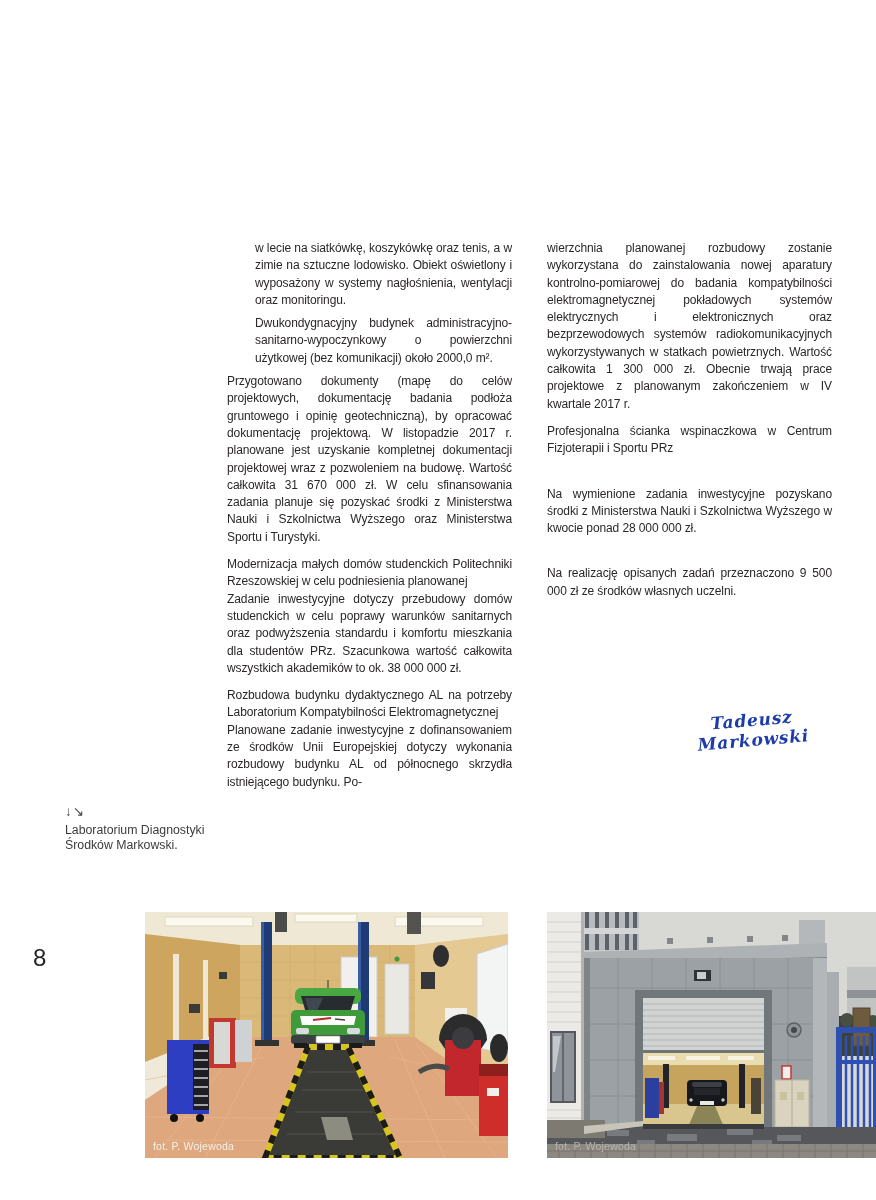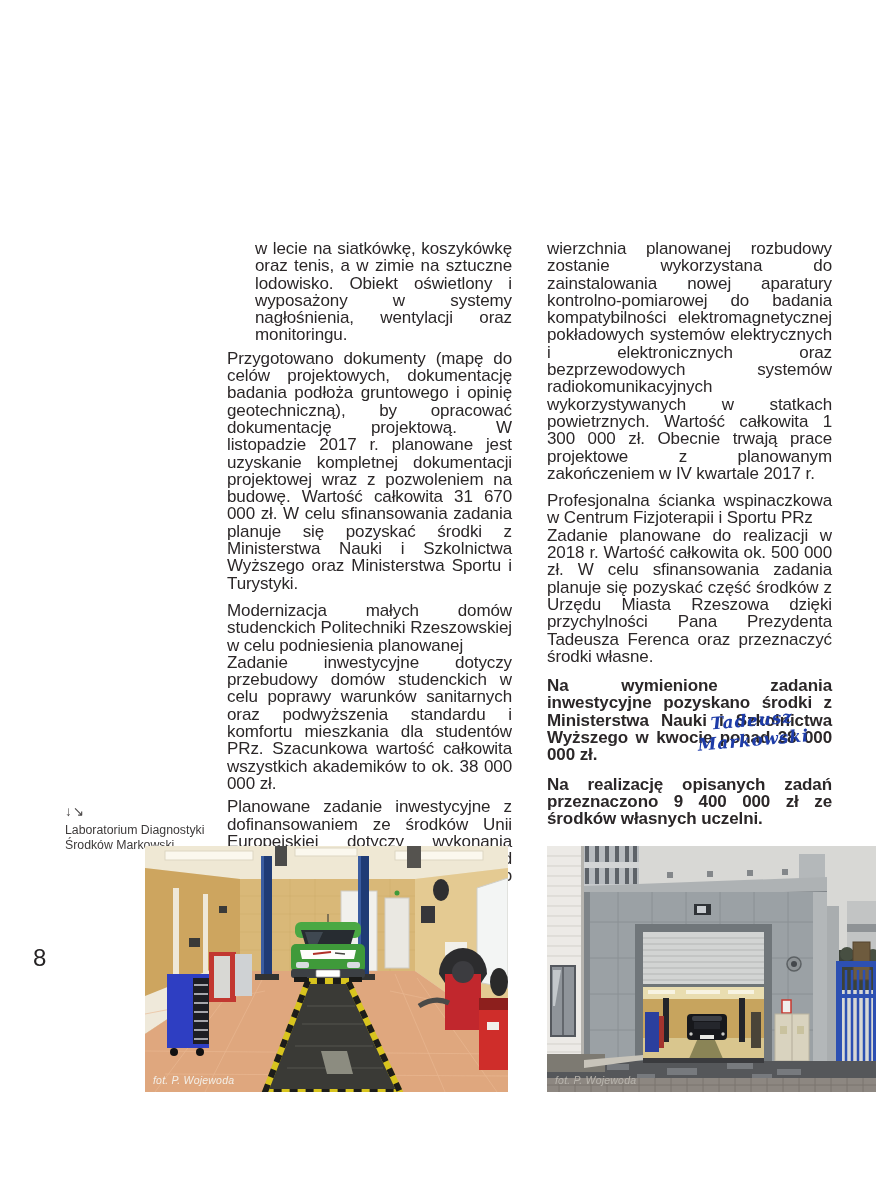--- a/index.html
+++ b/index.html
@@ -1,30 +1,30 @@
 <!DOCTYPE html>
 <html><head>
 <meta charset="utf-8">
 <style>
   html,body{margin:0;padding:0;background:#ffffff;}
   .page{position:relative;width:876px;height:1200px;background:#ffffff;overflow:hidden;
         font-family:"Liberation Sans",sans-serif;color:#2b2728;}
-  .col{position:absolute;top:240px;width:285px;font-size:17px;line-height:17.3px;
+  .col{position:absolute;top:240px;width:285px;font-size:12px;line-height:17.3px;
        text-align:justify;letter-spacing:-0.1px;}
   .col-left{left:227px;}
   .col-right{left:547px;}
   .col p{margin:0 0 6px 0;}
   .col p.indent{padding-left:28px;}
   .col p.head{margin:10px 0 0 0;font-weight:normal;}
-  .col p.boldpara{margin-top:12px;font-weight:bold;}
+  .col p.boldpara{margin-top:28px;font-weight:normal;}
   .margin-caption{position:absolute;left:65px;top:804px;width:140px;font-size:12.3px;
                   line-height:15.5px;color:#3d3a3a;}
   .margin-caption .arrows{font-size:13.5px;letter-spacing:1px;display:block;margin-bottom:3px;color:#4a4747;}
   .page-number{position:absolute;left:33px;top:944px;font-size:24px;color:#262324;}
-  .photo{position:absolute;top:846px;overflow:hidden;font-style:italic;}
+  .photo{position:absolute;top:912px;overflow:hidden;}
   .photo-left{left:145px;width:363px;height:246px;}
   .photo-right{left:547px;width:329px;height:246px;}
   .photo svg{display:block;}
   .credit{position:absolute;left:8px;bottom:6px;font-size:10.5px;letter-spacing:0.2px;}
   .credit-light{color:#f3efe8;}
   .credit-gray{color:#b8b4ad;}
   .signature{position:absolute;left:655px;top:710px;width:195px;text-align:center;
              transform:rotate(-5deg);font-family:"DejaVu Serif",serif;font-style:italic;
              font-weight:bold;font-size:17px;color:#1e3ca8;letter-spacing:0.8px;}
 </style>
@@ -35,32 +35,33 @@
 
   <div class="margin-caption">
     <span class="arrows">↓↘</span>
     <span>Laboratorium Diagnostyki Środków Markowski.</span>
   </div>
 
   <div class="page-number">8</div>
 
   <div class="col col-left">
     <p class="indent">w lecie na siatkówkę, koszykówkę oraz tenis, a w zimie na sztuczne lodowisko. Obiekt oświetlony i wyposażony w systemy nagłośnienia, wentylacji oraz monitoringu.</p>
+    <p class="indent">Dwukondygnacyjny budynek administracyjno-sanitarno-wypoczynkowy o powierzchni użytkowej (bez komunikacji) około 2000,0 m².</p>
     <p>Przygotowano dokumenty (mapę do celów projektowych, dokumentację badania podłoża gruntowego i opinię geotechniczną), by opracować dokumentację projektową. W listopadzie 2017 r. planowane jest uzyskanie kompletnej dokumentacji projektowej wraz z pozwoleniem na budowę. Wartość całkowita 31 670 000 zł. W celu sfinansowania zadania planuje się pozyskać środki z Ministerstwa Nauki i Szkolnictwa Wyższego oraz Ministerstwa Sportu i Turystyki.</p>
     <p class="head">Modernizacja małych domów studenckich Politechniki Rzeszowskiej w celu podniesienia planowanej</p>
     <p>Zadanie inwestycyjne dotyczy przebudowy domów studenckich w celu poprawy warunków sanitarnych oraz podwyższenia standardu i komfortu mieszkania dla studentów PRz. Szacunkowa wartość całkowita wszystkich akademików to ok. 38 000 000 zł.</p>
+    <p class="head">Rozbudowa budynku dydaktycznego AL na potrzeby Laboratorium Kompatybilności Elektromagnetycznej</p>
     <p>Planowane zadanie inwestycyjne z dofinansowaniem ze środków Unii Europejskiej dotyczy wykonania rozbudowy budynku AL od północnego skrzydła istniejącego budynku. Po-</p>
   </div>
 
   <div class="col col-right">
     <p>wierzchnia planowanej rozbudowy zostanie wykorzystana do zainstalowania nowej aparatury kontrolno-pomiarowej do badania kompatybilności elektromagnetycznej pokładowych systemów elektrycznych i elektronicznych oraz bezprzewodowych systemów radiokomunikacyjnych wykorzystywanych w statkach powietrznych. Wartość całkowita 1 300 000 zł. Obecnie trwają prace projektowe z planowanym zakończeniem w IV kwartale 2017 r.</p>
     <p class="head">Profesjonalna ścianka wspinaczkowa w Centrum Fizjoterapii i Sportu PRz</p>
-    <p>Zadanie planowane do realizacji w 2018 r. Wartość całkowita ok. 500 000 zł. W celu sfinansowania zadania planuje się pozyskać część środków z Urzędu Miasta Rzeszowa dzięki przychylności Pana Prezydenta Tadeusza Ferenca oraz przeznaczyć środki własne.</p>
     <p class="boldpara">Na wymienione zadania inwestycyjne pozyskano środki z Ministerstwa Nauki i Szkolnictwa Wyższego w kwocie ponad 28 000 000 zł.</p>
-    <p class="boldpara">Na realizację opisanych zadań przeznaczono 9 400 000 zł ze środków własnych uczelni.</p>
+    <p class="boldpara">Na realizację opisanych zadań przeznaczono 9 500 000 zł ze środków własnych uczelni.</p>
   </div>
 
   <div class="signature">Tadeusz Markowski</div>
 
   <div class="photo photo-left">
     <svg width="363" height="246" viewBox="0 0 363 246">
 
       <rect x="0" y="0" width="363" height="246" fill="#e9dfc9"></rect>
 
       <polygon points="0,0 363,0 363,22 270,33 95,33 0,22" fill="#efe8d4"></polygon>

